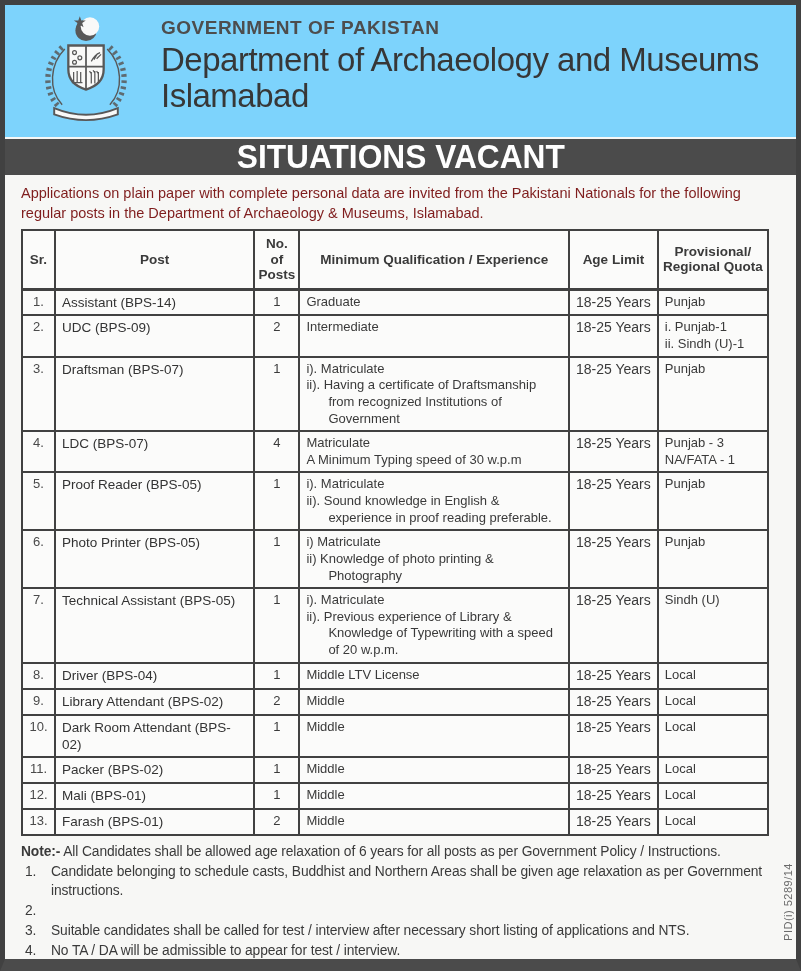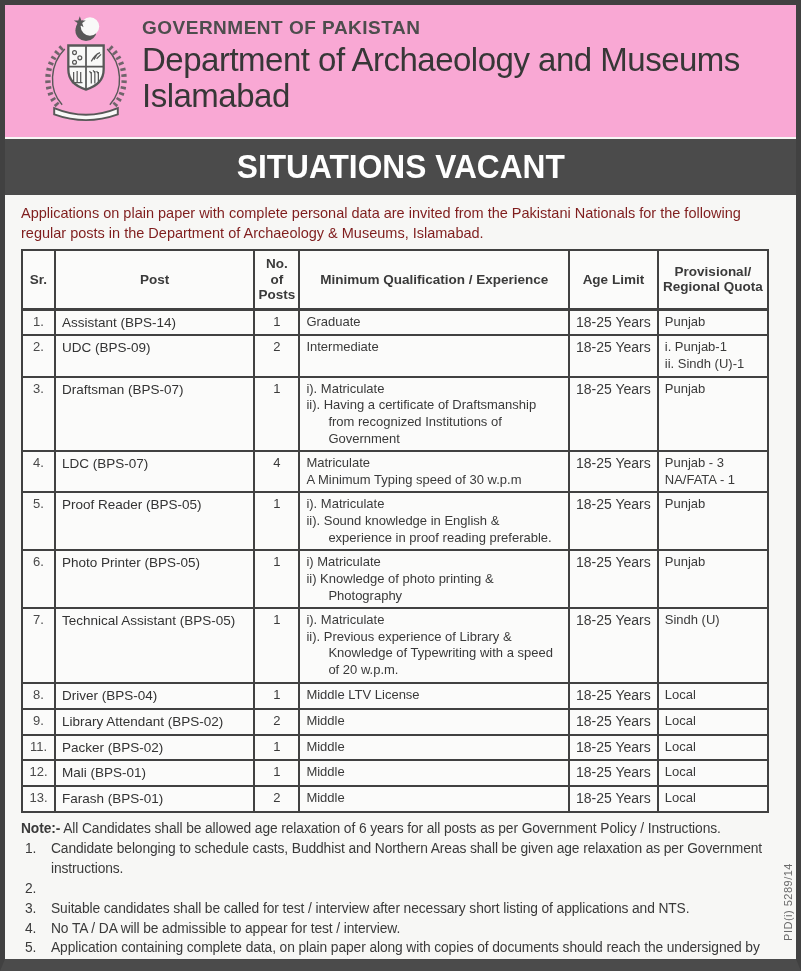--- a/index.html
+++ b/index.html
@@ -18,44 +18,44 @@
     background:var(--page-bg);
     border:5px solid var(--border);
     border-bottom:12px solid var(--banner-bg);
     position:relative;
     overflow:hidden;
   }
   
   .header{
     display:flex;
     align-items:flex-start;
-    gap:3px;
+    gap:22px;
     padding:8px 12px 4px 28px;
-    background:#f9a8d4;
+    background:#7dd3fc;
   }
   .emblem{flex:0 0 auto;margin-top:2px;}
   .titles{padding-top:4px;}
   .govt-line{
     font-size:19px;
     font-weight:600;
     letter-spacing:.5px;
     color:#4d4d4d;
     margin-bottom:3px;
   }
   .dept-line{
     font-size:33px;
     font-weight:normal;
     letter-spacing:-.5px;
     color:#373737;
     line-height:1.1;
   }
   
   .banner{
     margin-top:2px;
-    height:56px;
+    height:36px;
     background:var(--banner-bg);
     display:flex;
     align-items:center;
     justify-content:center;
   }
   .banner-title{
     color:var(--banner-fg);
     font-size:33px;
     font-weight:bold;
     letter-spacing:0px;
@@ -304,20 +304,32 @@
       <td class="num-cell">2</td>
       <td>
           <div class="qual-line">Middle</div>
         </td>
       <td class="age-cell">18-25 Years</td>
       <td>
           <div class="quota-line">Local</div>
         </td>
     </tr>
     <tr>
+      <td class="sr-cell">10.</td>
+      <td class="post-cell">Dark Room Attendant (BPS-02)</td>
+      <td class="num-cell">1</td>
+      <td>
+          <div class="qual-line">Middle</div>
+        </td>
+      <td class="age-cell">18-25 Years</td>
+      <td>
+          <div class="quota-line">Local</div>
+        </td>
+    </tr>
+    <tr>
       <td class="sr-cell">11.</td>
       <td class="post-cell">Packer (BPS-02)</td>
       <td class="num-cell">1</td>
       <td>
           <div class="qual-line">Middle</div>
         </td>
       <td class="age-cell">18-25 Years</td>
       <td>
           <div class="quota-line">Local</div>
         </td>

